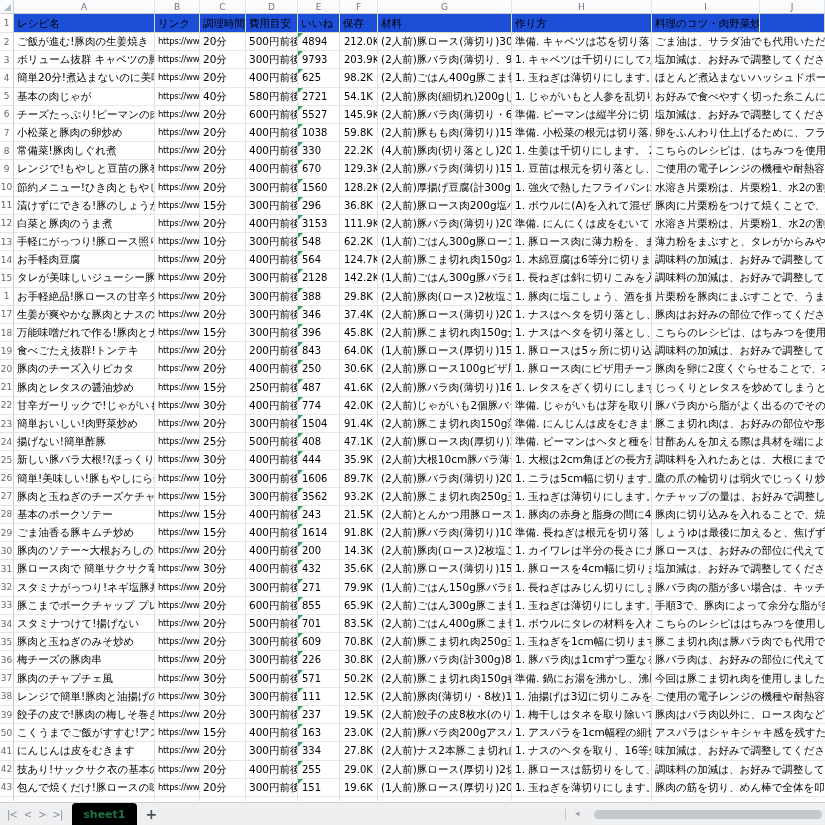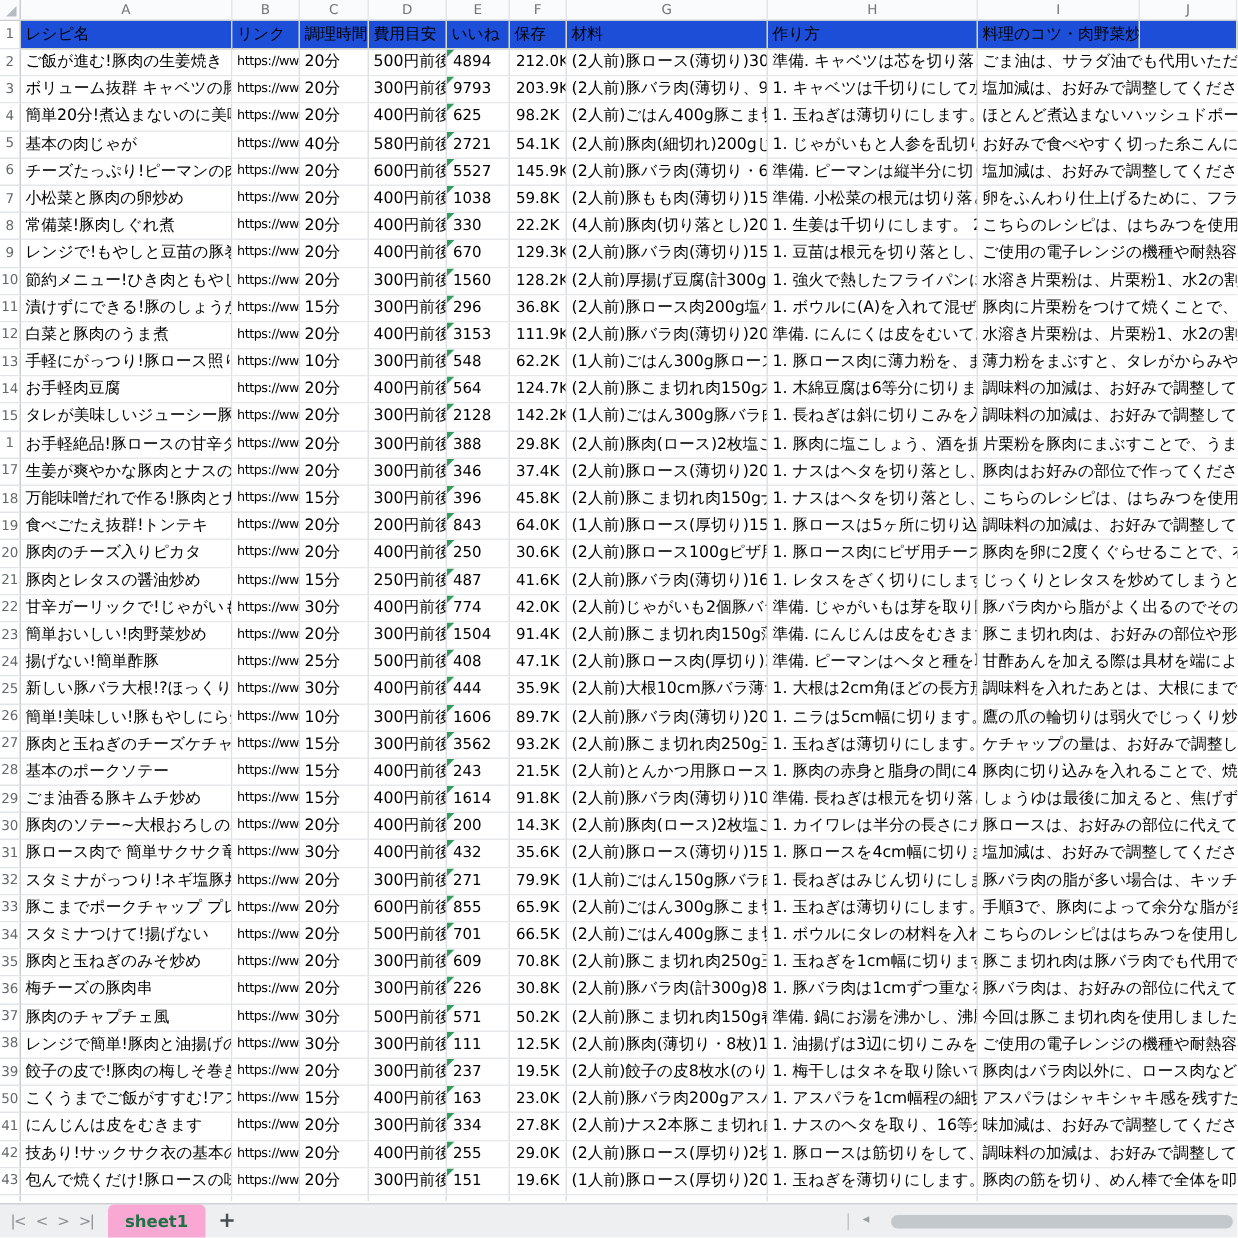--- a/index.html
+++ b/index.html
@@ -30,21 +30,21 @@
   .cell.link{font-size:8.5px;letter-spacing:-0.3px;}
   .cell.num{font-size:10px;padding-left:4px;}
   .cell.no-right{border-right:none;}
   .tri{position:absolute;top:0;left:0;width:0;height:0;border-top:5px solid #2f9e5a;border-right:5px solid transparent;}
   #partialrow{display:flex;height:4.6px;overflow:hidden;}
   #partialrow .rn,#partialrow .cell{border-bottom:none;height:4.6px;}
   
   #tabbar{position:absolute;left:0;bottom:0;width:825px;height:23px;background:#edeff1;
      border-top:1px solid #cfd2d5;box-sizing:border-box;display:flex;align-items:center;}
   .nav{color:#8a8f94;font-size:10px;margin-left:7px;letter-spacing:-1px;}
-  #sheettab{margin-left:10px;height:23px;line-height:23px;background:#f9a8d4;color:#1f7246;font-weight:bold;
+  #sheettab{margin-left:10px;height:23px;line-height:23px;background:#000000;color:#1f7246;font-weight:bold;
      font-size:11px;padding:0 11px;border-radius:4px 4px 0 0;}
   #addsheet{color:#4a4f54;font-size:14px;margin-left:9px;font-weight:bold;}
   #hscroll-divider{position:absolute;left:565px;top:6px;width:1px;height:11px;background:#c2c6ca;}
   #hscroll-arrow{position:absolute;left:575px;top:5px;color:#9aa0a5;font-size:9px;}
   #hscroll-thumb{position:absolute;left:594px;top:7px;width:228px;height:9px;border-radius:4.5px;background:#c3c8cd;}
 </style>
 </head>
 <body>
 
 <div id="app">
@@ -464,21 +464,21 @@
         <div class="cell w-h">1. 玉ねぎは薄切りにします。しめじは石づ</div>
         <div class="cell w-iover no-right">手順3で、豚肉によって余分な脂が多ければ、拭き取</div>
       </div>
       <div class="row">
         <div class="rn">34</div>
         <div class="cell w-a">スタミナつけて!揚げない</div>
         <div class="cell w-b link">https://www</div>
         <div class="cell w-c">20分</div>
         <div class="cell w-d">500円前後</div>
         <div class="cell w-e num"><span class="tri"></span>701</div>
-        <div class="cell w-f num">66.5K</div>
+        <div class="cell w-f num">83.5K</div>
         <div class="cell w-g">(2人前)ごはん400g豚こま切れ肉200g</div>
         <div class="cell w-h">1. ボウルにタレの材料を入れて混ぜ合わせ</div>
         <div class="cell w-iover no-right">こちらのレシピははちみつを使用しております。1歳</div>
       </div>
       <div class="row">
         <div class="rn">35</div>
         <div class="cell w-a">豚肉と玉ねぎのみそ炒め</div>
         <div class="cell w-b link">https://www</div>
         <div class="cell w-c">20分</div>
         <div class="cell w-d">300円前後</div>

